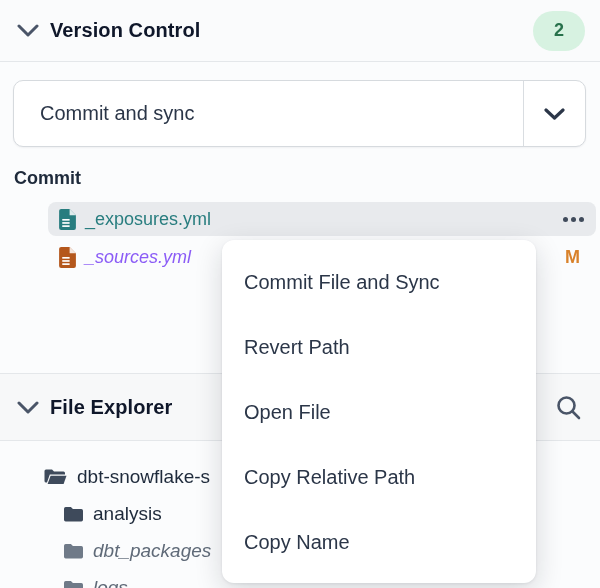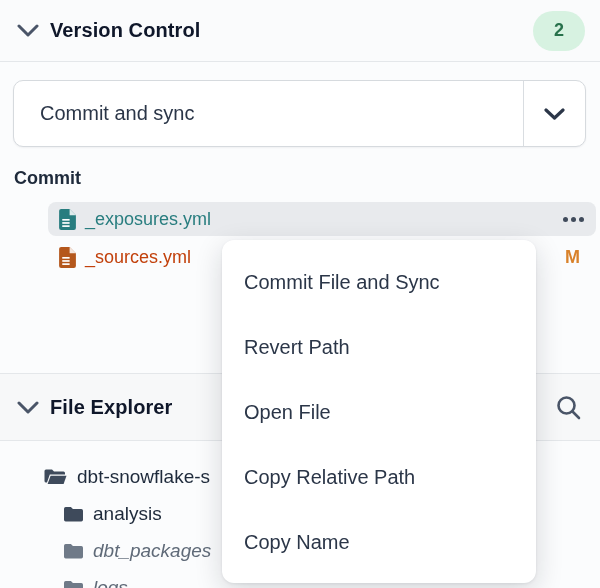--- a/index.html
+++ b/index.html
@@ -29,21 +29,21 @@
   
   .changes-label { position:absolute; left:14px; top:168px; font-size:18px; font-weight:700; color:#1e2a3b; }
   .change-row { position:absolute; left:36px; width:548px; height:34px;
     display:flex; align-items:center; padding:0 8px 0 11px; border-radius:8px;margin-left:12px; }
   .change-row.selected { background:#e8eaed; }
   .row-exposures { top:202px; }
   .row-sources { top:240px; }
   .file-ico { flex:0 0 auto; margin-right:9px; display:block; }
   .file-name { font-size:18px; }
   .file-name.teal { color:#287d7f; }
-  .file-name.orange { color:#c2410c; }
+  .file-name.orange { color:#8b5cf6;font-style:italic; }
   .ellipsis { margin-left:auto; display:flex; gap:3px; padding-right:4px; cursor:pointer; }
   .ellipsis .dot { width:5px; height:5px; border-radius:50%; background:#404b5b; }
   .status-m { margin-left:auto; padding-right:8px; font-size:18px; font-weight:700; color:#d9822b; }
 
   
   .fe-header { position:absolute; top:373px; left:0; width:600px; height:68px;
     background:#f7f8f9; border-top:1px solid #e4e7ea; border-bottom:1px solid #e4e7ea;
     display:flex; align-items:center; padding-left:17px; }
   .search-btn { margin-left:auto; margin-right:14px; width:36px; height:36px;
     display:flex; align-items:center; justify-content:center; cursor:pointer; }

